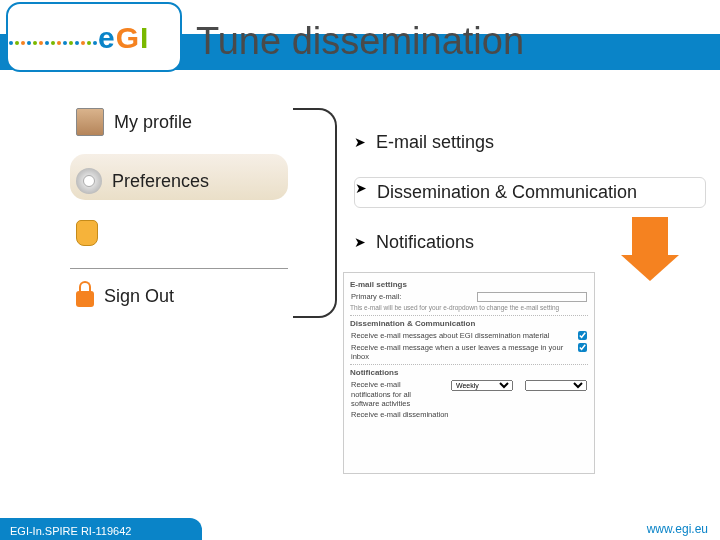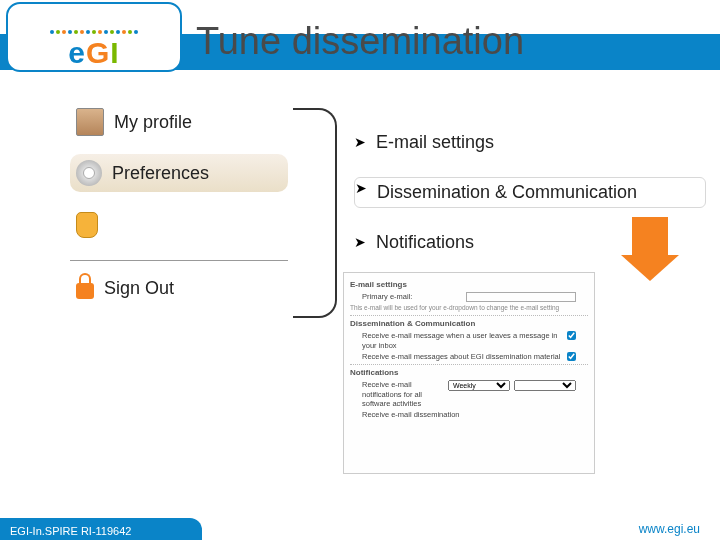--- a/index.html
+++ b/index.html
@@ -1,37 +1,37 @@
 <!DOCTYPE html>
 <html><head>
 <meta charset="utf-8">
 <style>
   * { box-sizing: border-box; margin: 0; padding: 0; }
   html, body { width: 720px; height: 540px; font-family: Arial, Helvetica, sans-serif; background: #fff; overflow: hidden; }
 
   
   .header { position: relative; height: 72px; }
   .blue-bar { position: absolute; left: 0; right: 0; top: 34px; height: 36px; background: #0a84c8; }
-  .logo-box { position: absolute; left: 6px; top: 2px; width: 176px; height: 70px; background: #fff; border: 2px solid #0a84c8; border-radius: 14px; display: flex; flex-direction: column; align-items: center; justify-content: flex-end; }
+  .logo-box { position: absolute; left: 6px; top: 2px; width: 176px; height: 70px; background: #fff; border: 2px solid #0a84c8; border-radius: 14px; display: flex; align-items: center; justify-content: flex-start; }
   .logo-dots { width: 90px; height: 20px; display: flex; flex-wrap: wrap; justify-content: center; align-content: flex-end; gap: 2px; margin-top:-4px;}
   .logo-dots span { width: 4px; height: 4px; border-radius: 50%; }
   .logo-text { font-size: 30px; font-weight: bold; letter-spacing: 1px; margin-top: 2px; }
   .logo-text .e { color: #0a84c8; }
   .logo-text .g { color: #f58220; }
   .logo-text .i { color: #7ab800; }
   .title { position: absolute; left: 0; right: 0; top: 20px; text-align: center; font-size: 38px; color: #4a4a4a; }
 
   
   .body { position: relative; height: 430px; }
 
   
   .menu { position: absolute; left: 70px; top: 28px; width: 218px; }
   .menu-item { display: flex; align-items: center; gap: 10px; padding: 8px 6px 18px 6px; font-size: 18px; color: #222; }
   .menu-item.divider { border-top: 1px solid #999; margin-top: 4px; padding-top: 16px; }
-  .menu-item.highlight { background: linear-gradient(#f6efe6, #eadfc8); border-radius: 10px; padding-top:6px; padding-bottom:6px; margin-bottom:12px;}
+  .menu-item.highlight { background: linear-gradient(#f6efe6, #eadfc8); border-radius: 15px; padding-top:14px; padding-bottom:6px; margin-bottom:12px;}
   .avatar { width: 28px; height: 28px; background: linear-gradient(#d9b38c, #b5855a); border: 1px solid #888; border-radius: 2px; display:inline-block;}
   .gear { width: 26px; height: 26px; border-radius: 50%; background: radial-gradient(circle,#e0e0e0 30%,#bdbdbd 70%); position:relative; display:inline-block;}
   .gear:before{content:"";position:absolute;inset:7px;border-radius:50%;background:#fff;border:1px solid #aaa;}
   .shield { width: 22px; height: 26px; background: #f6b33a; border-radius: 5px 5px 8px 8px; border:1px solid #c58b1a; display:inline-block;}
   .lock { width: 18px; height: 16px; background: #f58220; border-radius: 3px; position:relative; display:inline-block; margin-top:6px;}
   .lock:before{content:"";position:absolute;top:-10px;left:3px;width:8px;height:10px;border:2px solid #f58220;border-bottom:none;border-radius:6px 6px 0 0;}
 
   
   .bracket { position: absolute; left: 293px; top: 36px; width: 44px; height: 210px; border: 2px solid #333; border-left: none; border-radius: 0 18px 18px 0; }
 
@@ -42,32 +42,32 @@
   .bullets li.highlight { background: #fff; border: 1px solid #d8d8d8; border-radius: 6px; padding-top:4px; padding-bottom:4px;}
 
   
   .arrow { position: absolute; left: 621px; top: 145px; width: 58px; height: 62px; }
   .arrow .shaft { position:absolute; left:11px; top:0; width:36px; height:40px; background:#f58220;}
   .arrow .head { position:absolute; left:0; top:38px; width:0; height:0; border-left:29px solid transparent; border-right:29px solid transparent; border-top:26px solid #f58220;}
 
   
   .panel { position: absolute; left: 343px; top: 200px; width: 252px; height: 202px; background: #fefefe; border: 1px solid #ccc; font-size: 7.5px; color: #444; padding: 4px 6px; line-height: 1.25; overflow:hidden;}
   .panel h4 { font-size: 8px; font-weight: bold; color: #555; margin-top: 3px; }
-  .panel .row { display:flex; align-items:flex-start; gap:4px; margin:2px 12px; }
+  .panel .row { display:flex; align-items:flex-start; gap:12px; margin:2px 1px; }
   .panel .row .lbl { flex:1; }
   .panel input[type=checkbox]{ width:9px; height:9px; accent-color:#0a84c8;}
   .panel select{ font-size:7px; height:11px; width:62px;}
   .panel .inp{ width:110px; height:10px; border:1px solid #aaa;}
   .panel .hr { border-top:1px dotted #bbb; margin:3px 0;}
 
   
   .footer { position: absolute; left: 0; right: 0; bottom: 0; height: 38px; }
   .footer-bar { position:absolute; left:0; bottom:0; height:22px; width:202px; background:#0a84c8; border-radius:0 12px 0 0;}
   .footer-left { position:absolute; left:10px; bottom:3px; font-size:11px; color:#fff;}
-  .footer-right { position:absolute; right:20px; bottom:4px; font-size:12px; color:#0a84c8;}
+  .footer-right { position:absolute; right:12px; bottom:4px; font-size:12px; color:#0a84c8;}
 </style>
 </head>
 <body>
 
 <div class="header">
   <div class="blue-bar"></div>
   <div class="title">Tune dissemination</div>
   <div class="logo-box">
     <div class="logo-dots">
       <span style="background:#0a84c8"></span>
@@ -129,25 +129,25 @@
   <div class="panel">
     <h4>E-mail settings</h4>
     <div class="row">
         <span class="lbl">Primary e-mail:</span>
         <span class="inp"></span>
       </div>
     <div style="font-size:6.5px;color:#888">This e-mail will be used for your e-dropdown to change the e-mail setting</div>
     <div class="hr"></div>
     <h4>Dissemination &amp; Communication</h4>
     <div class="row">
-        <span class="lbl">Receive e-mail message when a user leaves a message in your inbox</span>
+        <span class="lbl">Receive e-mail messages about EGI dissemination material</span>
         <input type="checkbox" checked="" style="">
       </div>
     <div class="row">
-        <span class="lbl">Receive e-mail messages about EGI dissemination material</span>
+        <span class="lbl">Receive e-mail message when a user leaves a message in your inbox</span>
         <input type="checkbox" checked="" style="">
       </div>
     <div class="hr"></div>
     <h4>Notifications</h4>
     <div class="row">
         <span class="lbl">Receive e-mail notifications for all software activities</span>
       <select><option>Weekly</option></select>
       <select><option></option></select>
     </div>
     <div class="row">

